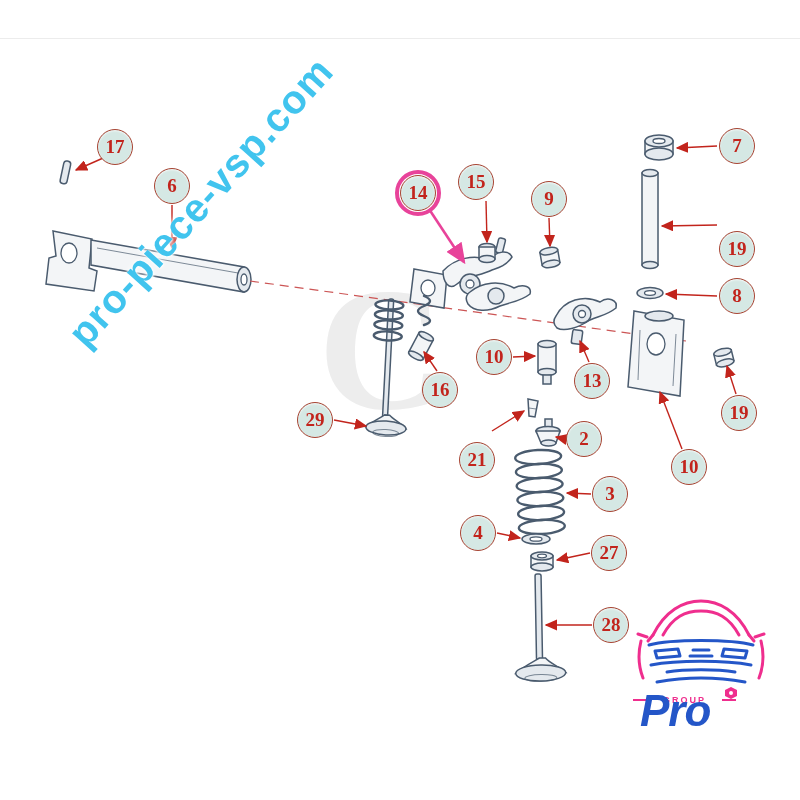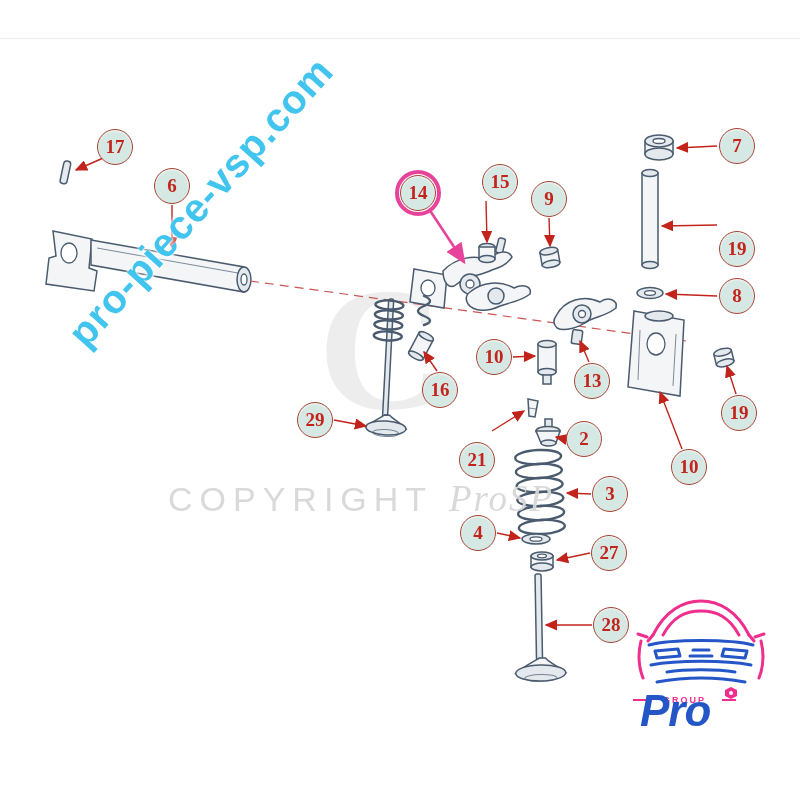--- a/index.html
+++ b/index.html
@@ -217,24 +217,20 @@
     </g>
 
     <g transform="rotate(-1 540 630)">
       <rect class="pf2" x="536" y="574" width="6" height="86" rx="2"></rect>
       <path class="pf" d="M539,658 C530,663 520,668 515,673 L565,673 C560,668 549,663 545,658 Z"></path>
       <ellipse class="pf2" cx="540" cy="673" rx="25" ry="8"></ellipse>
       <ellipse class="pt" cx="540" cy="678" rx="16" ry="3.5"></ellipse>
     </g>
   </svg>
 
-  <div id="copyright-wm">
-    <span>COPYRIGHT</span>
-    <span class="brand">ProSP</span>
-  </div>
 
   <svg id="arrow-layer" class="layer" width="800" height="800" viewBox="0 0 800 800">
     <defs>
       <marker id="ah-red" markerWidth="9" markerHeight="8" refX="8" refY="4" orient="auto">
         <path d="M0,0 L9,4 L0,8 Z" fill="#c2241c"></path>
       </marker>
       <marker id="ah-pink" markerWidth="8" markerHeight="7" refX="7" refY="3.5" orient="auto">
         <path d="M0,0 L8,3.5 L0,7 Z" fill="#e8439a"></path>
       </marker>
     </defs>
@@ -257,21 +253,21 @@
       <line x1="591" y1="494" x2="567" y2="493" class="arrow" marker-end="url(#ah-red)"></line>
       <line x1="497" y1="533" x2="520" y2="538" class="arrow" marker-end="url(#ah-red)"></line>
       <line x1="590" y1="553" x2="557" y2="560" class="arrow" marker-end="url(#ah-red)"></line>
       <line x1="592" y1="625" x2="546" y2="625" class="arrow" marker-end="url(#ah-red)"></line>
     </svg>
 
   <div id="callout-layer" class="layer">
       <div class="callout" style="left: 115px; top: 147px;">17</div>
       <div class="callout" style="left: 172px; top: 186px;">6</div>
       <div class="callout highlighted" style="left: 418px; top: 193px; text-align: right;">14</div>
-      <div class="callout" style="left: 500px; top: 182px;">15</div>
+      <div class="callout" style="left: 476px; top: 182px;">15</div>
       <div class="callout" style="left: 549px; top: 199px;">9</div>
       <div class="callout" style="left: 737px; top: 146px;">7</div>
       <div class="callout" style="left: 737px; top: 225px; margin-top: 6px;">19</div>
       <div class="callout" style="left: 737px; top: 296px;">8</div>
       <div class="callout" style="left: 440px; top: 390px;">16</div>
       <div class="callout" style="left: 494px; top: 357px; text-align: right;">10</div>
       <div class="callout" style="left: 592px; top: 381px;">13</div>
       <div class="callout" style="left: 739px; top: 413px;">19</div>
       <div class="callout" style="left: 689px; top: 467px;">10</div>
       <div class="callout" style="left: 315px; top: 420px;">29</div>

